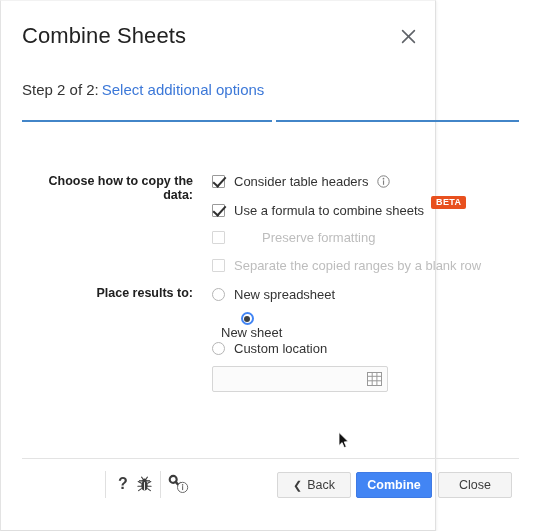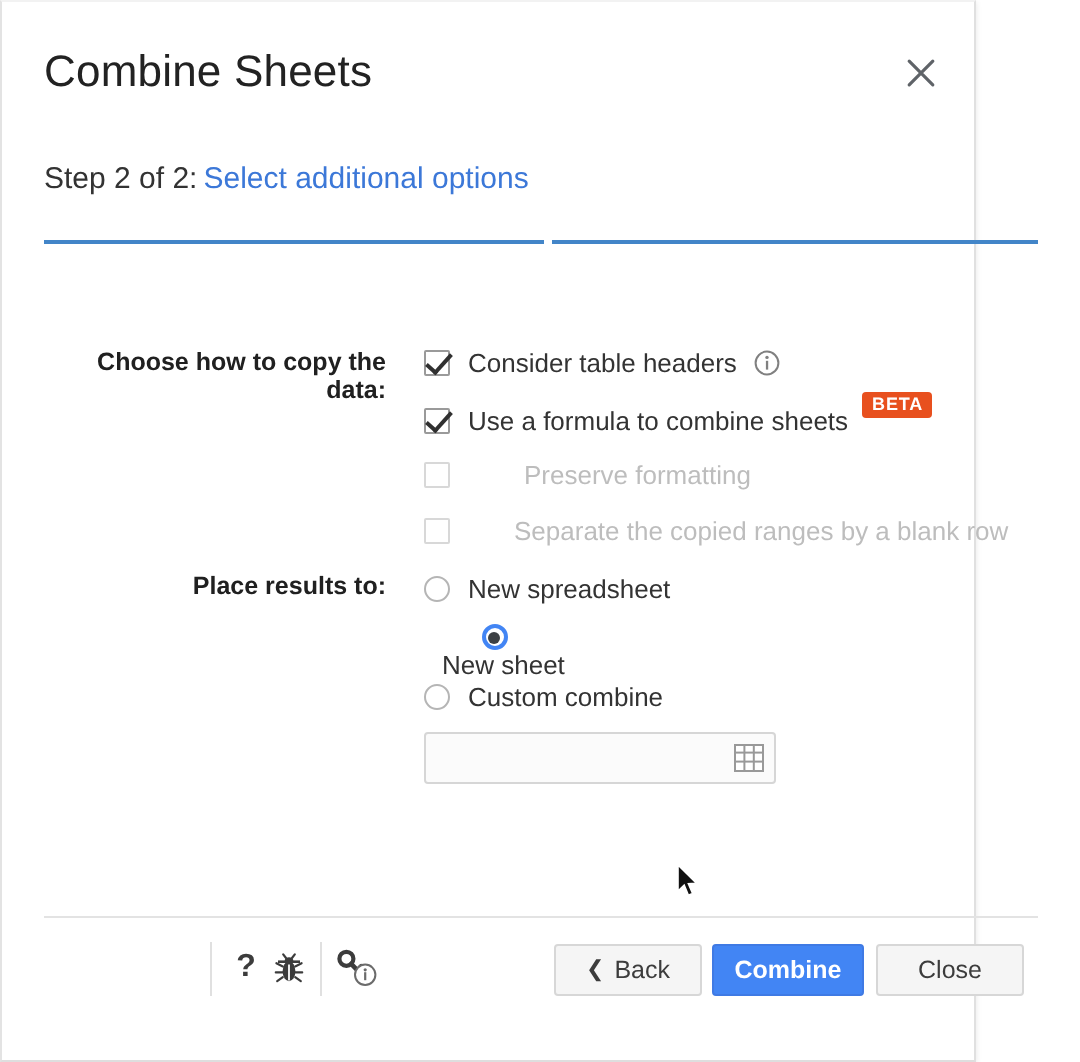--- a/index.html
+++ b/index.html
@@ -12,21 +12,21 @@
     height: 531px;
     overflow: hidden;
     font-family: "Liberation Sans", sans-serif;
     -webkit-font-smoothing: antialiased;
   }
 
   
   #dialog {
     position: absolute;
     left: 0; top: 0;
-    width: 488px;
+    width: 436px;
     height: 531px;
     box-sizing: border-box;
     background: #ffffff;
     border-left: 1px solid #e3e3e3;
     border-right: 1px solid #e0e0e0;
     border-bottom: 1px solid #dedede;
     border-top: 1px solid #f2f2f2;
     box-shadow: 0 1px 3px rgba(0,0,0,0.10);
   }
 
@@ -171,21 +171,21 @@
     height: 6px;
     margin: -3px 0 0 -3px;
     background: #3c4043;
     border-radius: 50%;
   }
 
   
   #row-headers   { top: 31px; }
   #row-formula   { top: 60px; }
   #row-preserve  { top: 87px; gap: 28px; }
-  #row-separate  { top: 115px; gap: 23px; }
+  #row-separate  { top: 115px; }
   #row-newspread { top: 144px; }
   #row-newsheet  { top: 171px; flex-direction: column; }
   #row-custom    { top: 198px; }
 
   .info-icon {
     margin-left: 9px;
     width: 13px;
     height: 13px;
     display: inline-flex;
     color: #777777;
@@ -397,21 +397,21 @@
       <span class="opt-text">New spreadsheet</span>
     </div>
 
     <div id="row-newsheet" class="opt-row enabled">
       <span class="radio selected"></span>
       <span class="opt-text">New sheet</span>
     </div>
 
     <div id="row-custom" class="opt-row enabled">
       <span class="radio"></span>
-      <span class="opt-text">Custom combine</span>
+      <span class="opt-text">Custom location</span>
     </div>
 
     <div id="loc-input-wrap">
       <input id="loc-input" type="text" placeholder="" style="">
       <span id="grid-btn">
         <svg width="15" height="14" viewBox="0 0 15 14" aria-hidden="true">
           <rect x="0.5" y="0.5" width="14" height="13" fill="#ffffff" stroke="#999999" stroke-width="1"></rect>
           <line x1="0.5" y1="4.3" x2="14.5" y2="4.3" stroke="#999999" stroke-width="1"></line>
           <line x1="0.5" y1="8.8" x2="14.5" y2="8.8" stroke="#999999" stroke-width="1"></line>
           <line x1="5.2" y1="0.5" x2="5.2" y2="13.5" stroke="#999999" stroke-width="1"></line>

